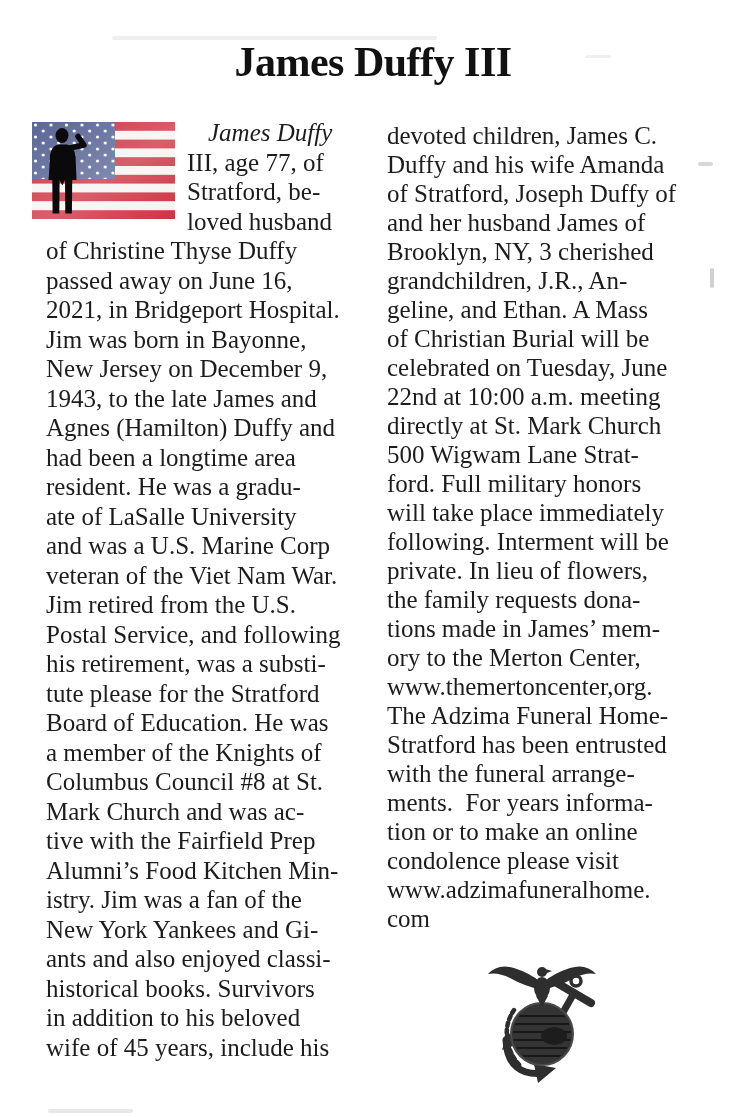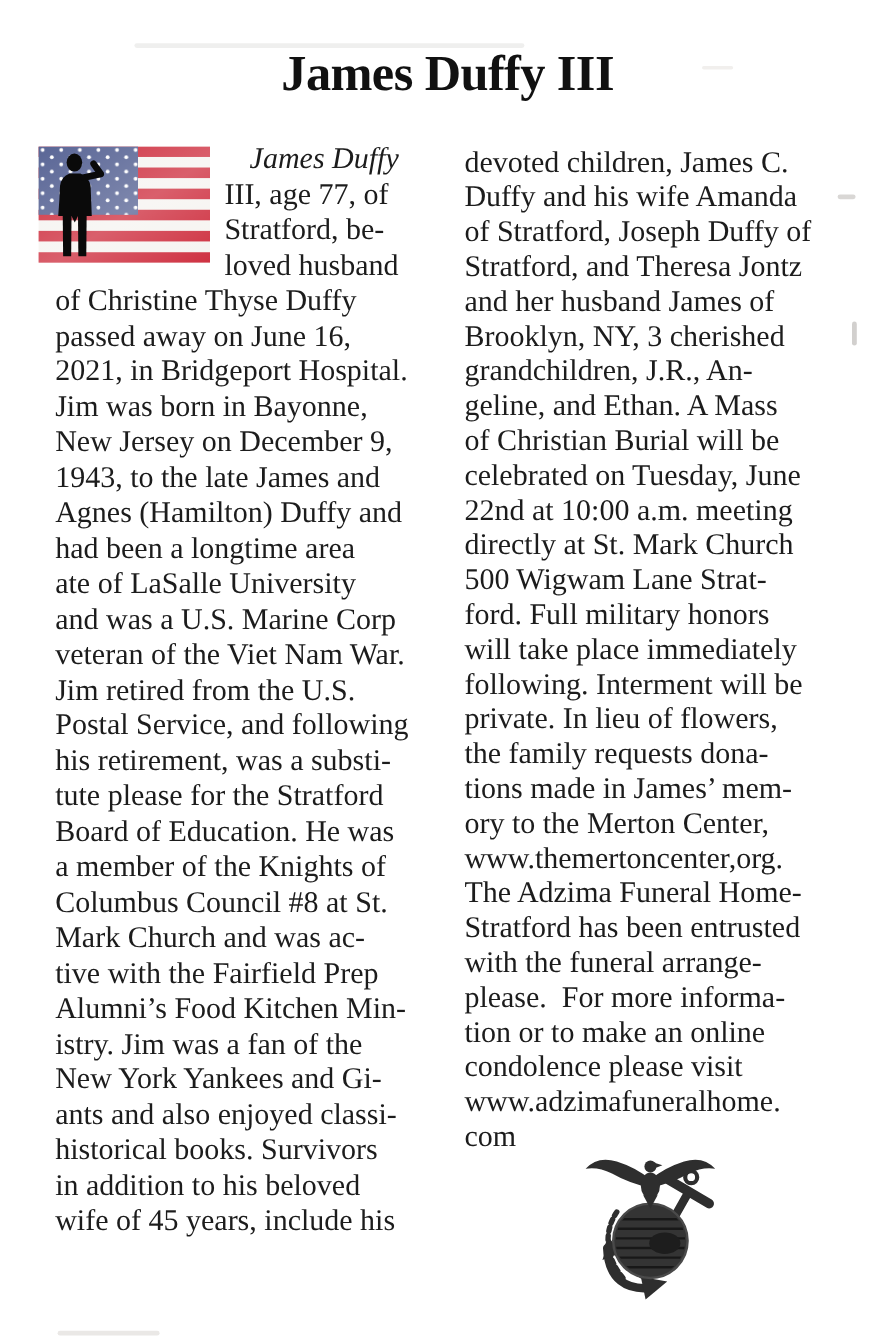--- a/index.html
+++ b/index.html
@@ -89,20 +89,21 @@
     <div class="line">Stratford, be-</div>
     <div class="line">loved husband</div>
     <div class="line">of Christine Thyse Duffy</div>
     <div class="line">passed away on June 16,</div>
     <div class="line">2021, in Bridgeport Hospital.</div>
     <div class="line">Jim was born in Bayonne,</div>
     <div class="line">New Jersey on December 9,</div>
     <div class="line">1943, to the late James and</div>
     <div class="line">Agnes (Hamilton) Duffy and</div>
     <div class="line">had been a longtime area</div>
+    <div class="line">resident. He was a gradu-</div>
     <div class="line">ate of LaSalle University</div>
     <div class="line">and was a U.S. Marine Corp</div>
     <div class="line">veteran of the Viet Nam War.</div>
     <div class="line">Jim retired from the U.S.</div>
     <div class="line">Postal Service, and following</div>
     <div class="line">his retirement, was a substi-</div>
     <div class="line">tute please for the Stratford</div>
     <div class="line">Board of Education. He was</div>
     <div class="line">a member of the Knights of</div>
     <div class="line">Columbus Council #8 at St.</div>
@@ -114,42 +115,41 @@
     <div class="line">ants and also enjoyed classi-</div>
     <div class="line">historical books. Survivors</div>
     <div class="line">in addition to his beloved</div>
     <div class="line">wife of 45 years, include his</div>
   </div>
 
 <div class="col col-right">
     <div class="line first">devoted children, James C.</div>
     <div class="line">Duffy and his wife Amanda</div>
     <div class="line">of Stratford, Joseph Duffy of</div>
-    <div class="line">Stratford, and Theresa Jontz</div>
     <div class="line">and her husband James of</div>
     <div class="line">Brooklyn, NY, 3 cherished</div>
     <div class="line">grandchildren, J.R., An-</div>
     <div class="line">geline, and Ethan. A Mass</div>
     <div class="line">of Christian Burial will be</div>
     <div class="line">celebrated on Tuesday, June</div>
     <div class="line">22nd at 10:00 a.m. meeting</div>
     <div class="line">directly at St. Mark Church</div>
     <div class="line">500 Wigwam Lane Strat-</div>
     <div class="line">ford. Full military honors</div>
     <div class="line">will take place immediately</div>
     <div class="line">following. Interment will be</div>
     <div class="line">private. In lieu of flowers,</div>
     <div class="line">the family requests dona-</div>
     <div class="line">tions made in James’ mem-</div>
     <div class="line">ory to the Merton Center,</div>
     <div class="line">www.themertoncenter,org.</div>
     <div class="line">The Adzima Funeral Home-</div>
     <div class="line">Stratford has been entrusted</div>
     <div class="line">with the funeral arrange-</div>
-    <div class="line">please.  For more informa-</div>
+    <div class="line">ments.  For years informa-</div>
     <div class="line">tion or to make an online</div>
     <div class="line">condolence please visit</div>
     <div class="line">www.adzimafuneralhome.</div>
     <div class="line">com</div>
   </div>
 
 <div class="emblem">
   <svg viewBox="0 0 130 142">
 
     <g stroke="#2e2e2e" fill="none" stroke-linecap="round">

